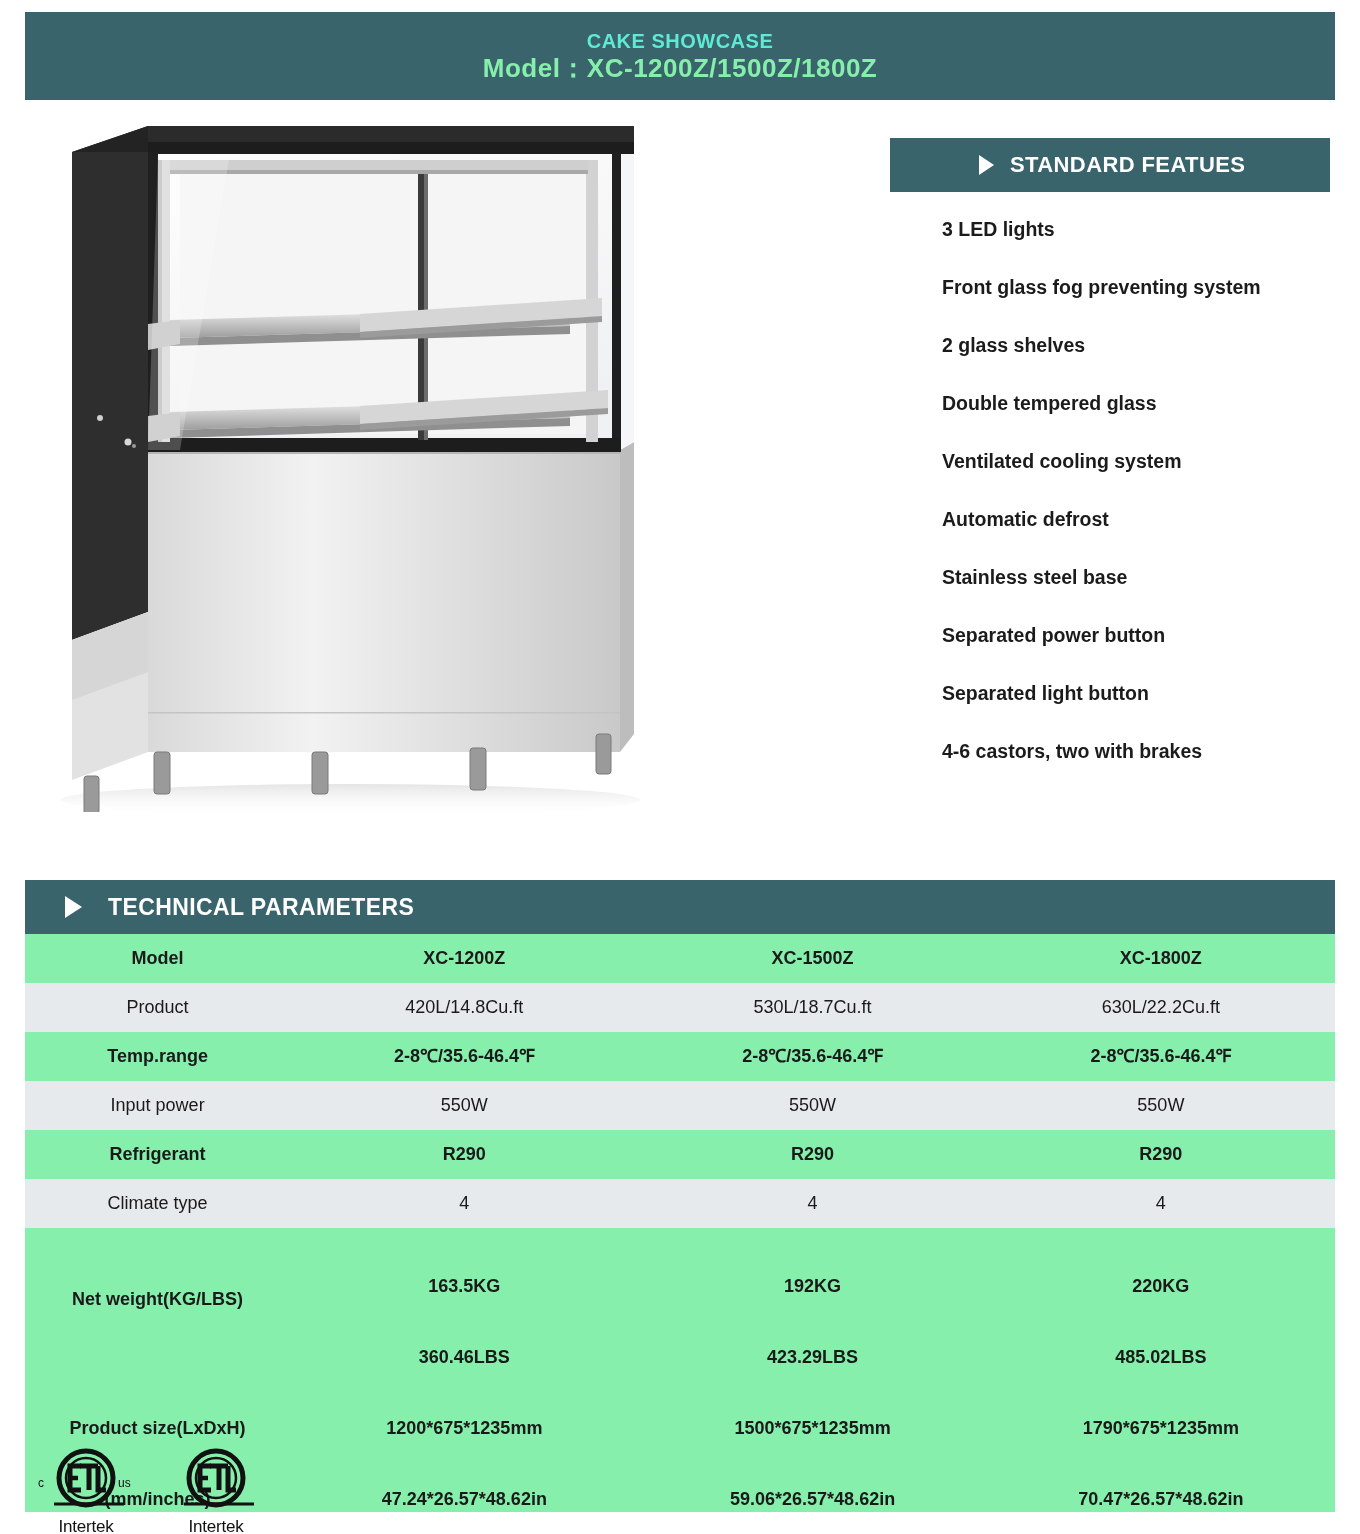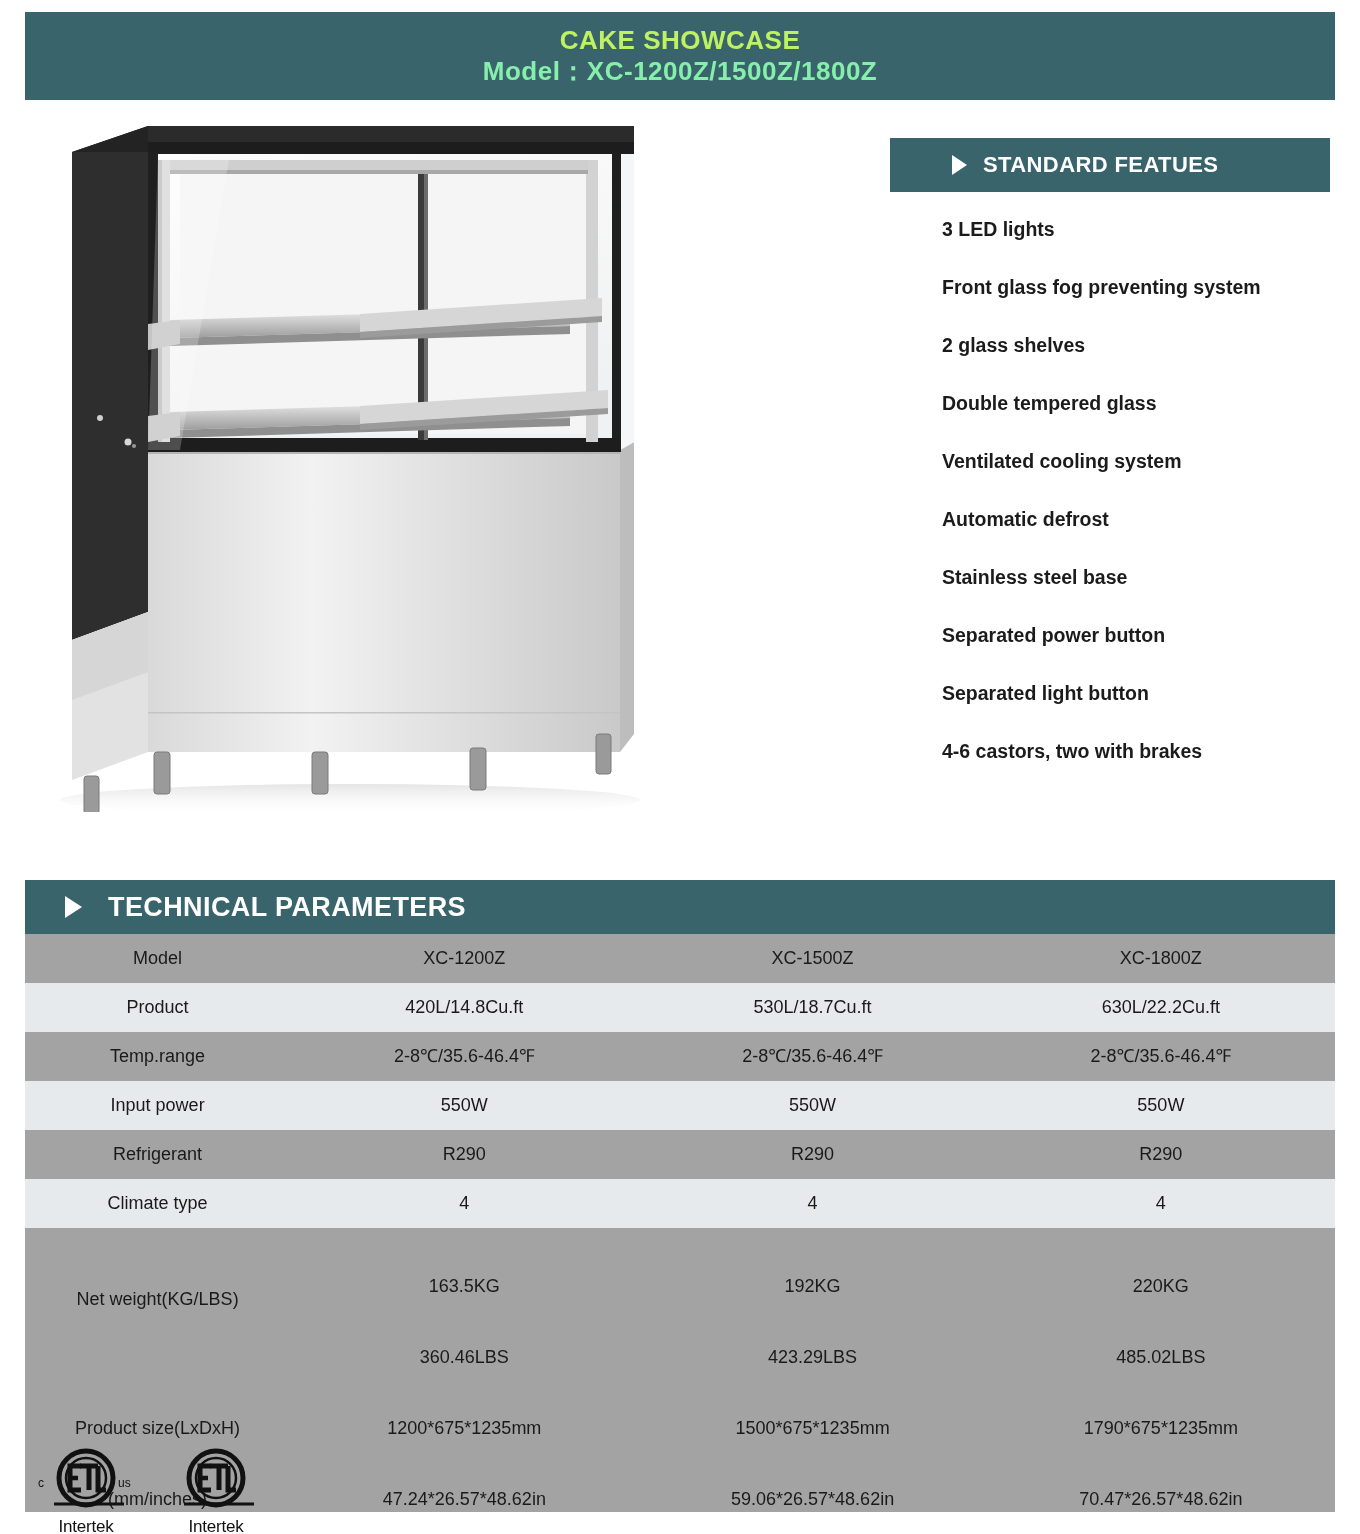--- a/index.html
+++ b/index.html
@@ -21,22 +21,22 @@
     width: 1310px;
     height: 88px;
     background: #3a646b;
     display: flex;
     flex-direction: column;
     align-items: center;
     justify-content: center;
     gap: 2px;
   }
   .title-main {
-    color: #bef264;
-    font-size: 26px;
+    color: #5eead4;
+    font-size: 20px;
     font-weight: bold;
     letter-spacing: 0.5px;
     line-height: 1.1;
   }
   .title-model {
     color: #86efac;
     font-size: 26px;
     font-weight: bold;
     letter-spacing: 0.5px;
     line-height: 1.1;
@@ -56,21 +56,21 @@
     position: absolute;
     left: 890px;
     top: 138px;
     width: 440px;
   }
   .features-header {
     background: #3a646b;
     height: 54px;
     display: flex;
     align-items: center;
-    padding-left: 62px;
+    padding-left: 89px;
   }
   .features-header .triangle {
     width: 0; height: 0;
     border-left: 15px solid #ffffff;
     border-top: 10px solid transparent;
     border-bottom: 10px solid transparent;
     margin-right: 16px;
     flex: none;
   }
   .features-header-label {
@@ -111,32 +111,32 @@
   .tech-header .triangle {
     width: 0; height: 0;
     border-left: 17px solid #ffffff;
     border-top: 11px solid transparent;
     border-bottom: 11px solid transparent;
     margin-right: 26px;
     flex: none;
   }
   .tech-header-label {
     color: #ffffff;
-    font-size: 27px;
+    font-size: 23px;
     font-weight: bold;
     letter-spacing: 0.4px;
   }
 
   .spec-table {
     width: 100%;
     border-collapse: collapse;
     table-layout: fixed;
   }
   .spec-table tr.stripe { background: #e7eaec; }
-  .spec-table tr.plain  { background: #a3a3a3; }
+  .spec-table tr.plain  { background: #86efac; font-weight: bold; }
   .spec-table td {
     text-align: center;
     vertical-align: middle;
     font-size: 18px;
     color: #1a1a1a;
     padding: 0;
     line-height: 25px;
   }
   .spec-table td.label-cell { width: 265px; }
   .spec-table td.val-cell   { width: 348px; }

